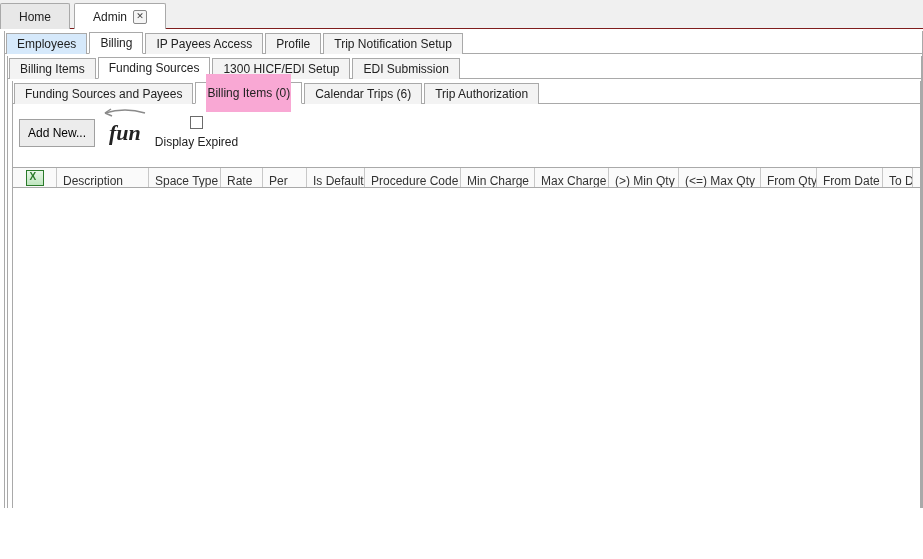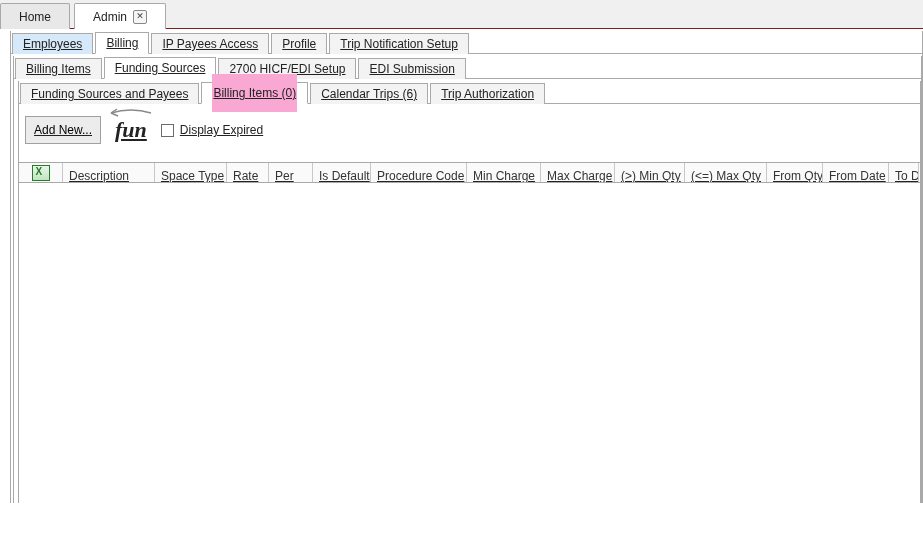--- a/index.html
+++ b/index.html
@@ -84,21 +84,21 @@
     background: #f9a8d4;
     padding: 12px 1px;
   }
 
   
   .nested {
     border-left: 1px solid #a9a9a9;
     border-right: 1px solid #a9a9a9;
     padding: 0;
   }
-  .level1 { margin-left: 10px; margin-right: 0; text-decoration: underline; }
+  .level1 { margin-left: 4px; margin-right: 0; }
   .level2 { margin-left: 2px; margin-right: 0; }
   .level3 { margin-left: 4px; margin-right: 0; }
 
   
   .toolbar-area {
     display: flex;
     align-items: center;
     gap: 14px;
     padding: 12px 11px 18px 6px;
     position: relative;
@@ -113,20 +113,21 @@
     font-family: Georgia, 'Times New Roman', serif;
     font-style: italic;
     font-weight: bold;
     font-size: 22px;
   }
   .checkbox-wrap {
     display: inline-flex;
     align-items: center;
     gap: 6px;
     font-size: 12px;
+    flex-direction: column;
   }
   .checkbox-box {
     width: 13px; height: 13px;
     border: 1px solid #6b6b6b;
     background: #fff;
   }
   .arrow-anno {
     position: absolute;
     top: 0px;
     left: 84px;
@@ -226,21 +227,21 @@
   <div class="nested level2">
 
     <div class="tab-strip">
       <div class="tab">
         <span>Billing Items</span>
       </div>
       <div class="tab active">
         <span>Funding Sources</span>
       </div>
       <div class="tab">
-        <span>2700 HICF/EDI Setup</span>
+        <span>1300 HICF/EDI Setup</span>
       </div>
       <div class="tab">
         <span>EDI Submission</span>
       </div>
     </div>
 
     <div class="nested level3">
 
       <div class="tab-strip">
         <div class="tab">

